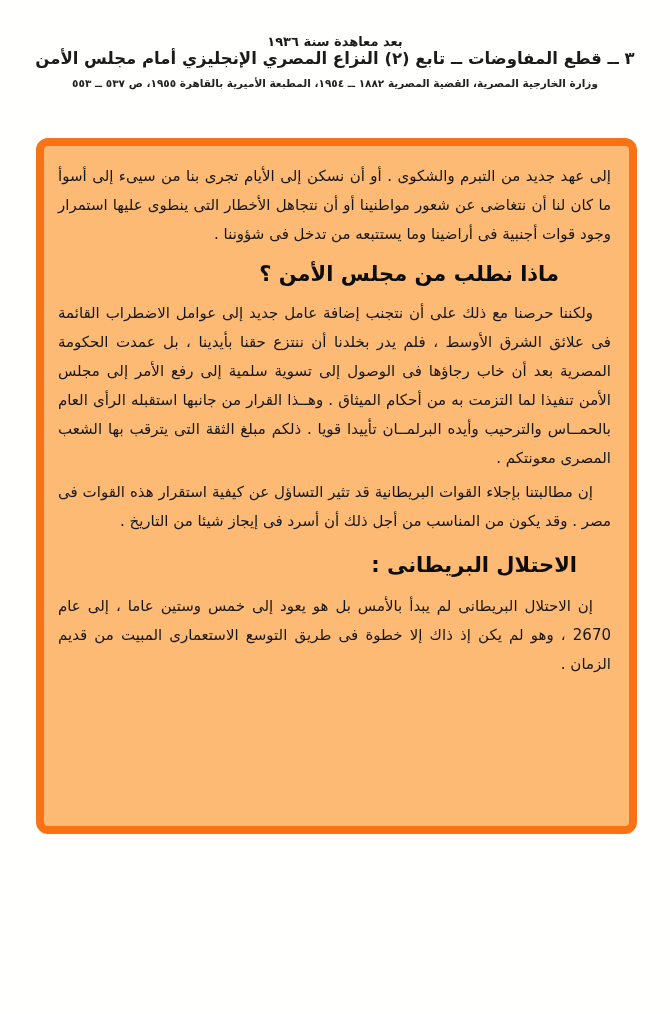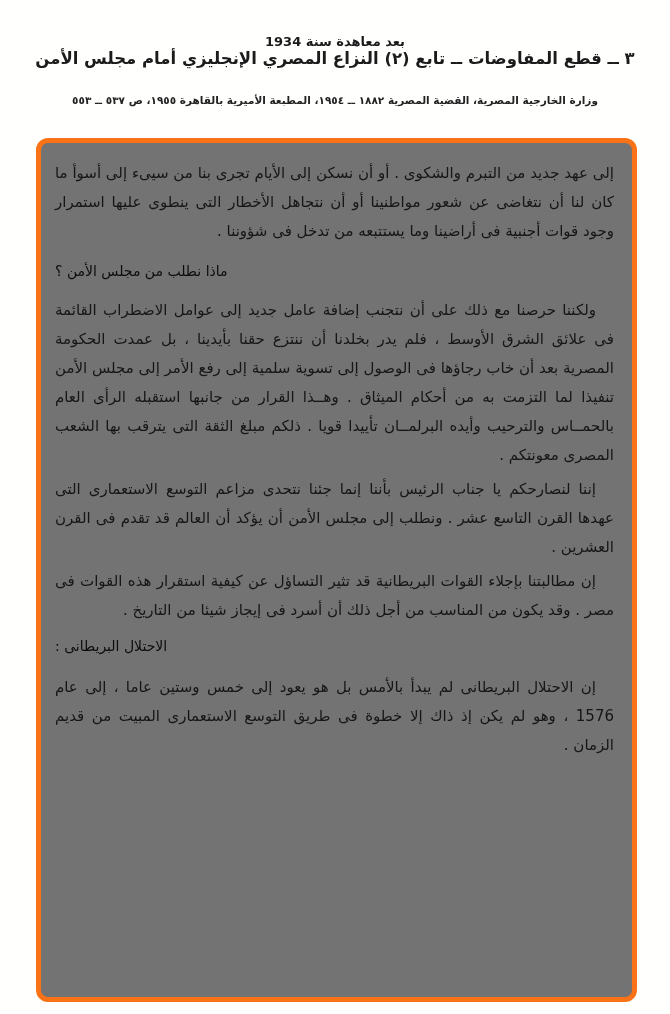--- a/index.html
+++ b/index.html
@@ -32,93 +32,92 @@
     font-weight: bold;
     letter-spacing: 0.5px;
   }
   .doc-header .h-line2 {
     font-size: 16.5px;
     font-weight: bold;
   }
   .doc-header .h-line3 {
     font-size: 10.5px;
     font-weight: bold;
-    margin-top: 26px;
+    margin-top: 9px;
     color: #222;
   }
 
   
   .green-box {
     position: absolute;
     left: 36px;
     top: 138px;
     width: 601px;
-    height: 864px;
+    height: 696px;
     box-sizing: border-box;
-    border: 5px solid #f97316;
+    border: 8px solid #f97316;
     border-radius: 12px;
     padding: 16px 18px 0 14px;
     direction: rtl;
-    background: #737373;
+    background: #fdba74;
   }
 
   .body-text p {
     margin: 0 0 5px 0;
     font-size: 15px;
     line-height: 29px;
     text-align: justify;
     text-justify: inter-word;
     text-indent: 18px;
     color: #161616;
   }
   .body-text p.no-indent {
     text-indent: 0;
   }
 
   .section-heading {
-    font-size: 14px;
-    font-weight: normal;
+    font-size: 21px;
+    font-weight: bold;
     line-height: 26px;
-    text-align: left;
+    text-align: right;
     color: #0d0d0d;
   }
   .section-heading.h-request {
     margin: 12px 52px 12px 0;
   }
   .section-heading.h-occupation {
-    margin: 8px 34px 14px 0;
+    margin: 16px 34px 14px 0;
   }
 </style>
 </head>
 <body>
 
 <div class="page">
 
   <div class="doc-header">
-    <div class="h-line1">بعد معاهدة سنة 1934</div>
+    <div class="h-line1">بعد معاهدة سنة ١٩٣٦</div>
     <div class="h-line2">٣ ــ قطع المفاوضات ــ تابع (٢) النزاع المصري الإنجليزي أمام مجلس الأمن</div>
     <div class="h-line3">وزارة الخارجية المصرية، القضية المصرية ١٨٨٢ ــ ١٩٥٤، المطبعة الأميرية بالقاهرة ١٩٥٥، ص ٥٣٧ ــ ٥٥٣</div>
   </div>
 
   <div class="green-box">
     <div class="body-text">
 
       <p class="no-indent">إلى عهد جديد من التبرم والشكوى . أو أن نسكن إلى الأيام تجرى بنا من سيىء إلى أسوأ ما كان لنا أن نتغاضى عن شعور مواطنينا أو أن نتجاهل الأخطار التى ينطوى عليها استمرار وجود قوات أجنبية فى أراضينا وما يستتبعه من تدخل فى شؤوننا .</p>
 
       <div class="section-heading h-request">ماذا نطلب من مجلس الأمن ؟</div>
 
       <p>ولكننا حرصنا مع ذلك على أن نتجنب إضافة عامل جديد إلى عوامل الاضطراب القائمة فى علائق الشرق الأوسط ، فلم يدر بخلدنا أن ننتزع حقنا بأيدينا ، بل عمدت الحكومة المصرية بعد أن خاب رجاؤها فى الوصول إلى تسوية سلمية إلى رفع الأمر إلى مجلس الأمن تنفيذا لما التزمت به من أحكام الميثاق . وهــذا القرار من جانبها استقبله الرأى العام بالحمــاس والترحيب وأيده البرلمــان تأييدا قويا . ذلكم مبلغ الثقة التى يترقب بها الشعب المصرى معونتكم .</p>
 
-      <p>إننا لنصارحكم يا جناب الرئيس بأننا إنما جئنا نتحدى مزاعم التوسع الاستعمارى التى عهدها القرن التاسع عشر . ونطلب إلى مجلس الأمن أن يؤكد أن العالم قد تقدم فى القرن العشرين .</p>
 
 
 
       <p>إن مطالبتنا بإجلاء القوات البريطانية قد تثير التساؤل عن كيفية استقرار هذه القوات فى مصر . وقد يكون من المناسب من أجل ذلك أن أسرد فى إيجاز شيئا من التاريخ .</p>
 
       <div class="section-heading h-occupation">الاحتلال البريطانى :</div>
 
-      <p>إن الاحتلال البريطانى لم يبدأ بالأمس بل هو يعود إلى خمس وستين عاما ، إلى عام 1576 ، وهو لم يكن إذ ذاك إلا خطوة فى طريق التوسع الاستعمارى المبيت من قديم الزمان .</p>
+      <p>إن الاحتلال البريطانى لم يبدأ بالأمس بل هو يعود إلى خمس وستين عاما ، إلى عام 2670 ، وهو لم يكن إذ ذاك إلا خطوة فى طريق التوسع الاستعمارى المبيت من قديم الزمان .</p>
 
 
     </div>
   </div>
 
 </div>
 
 </body></html>

